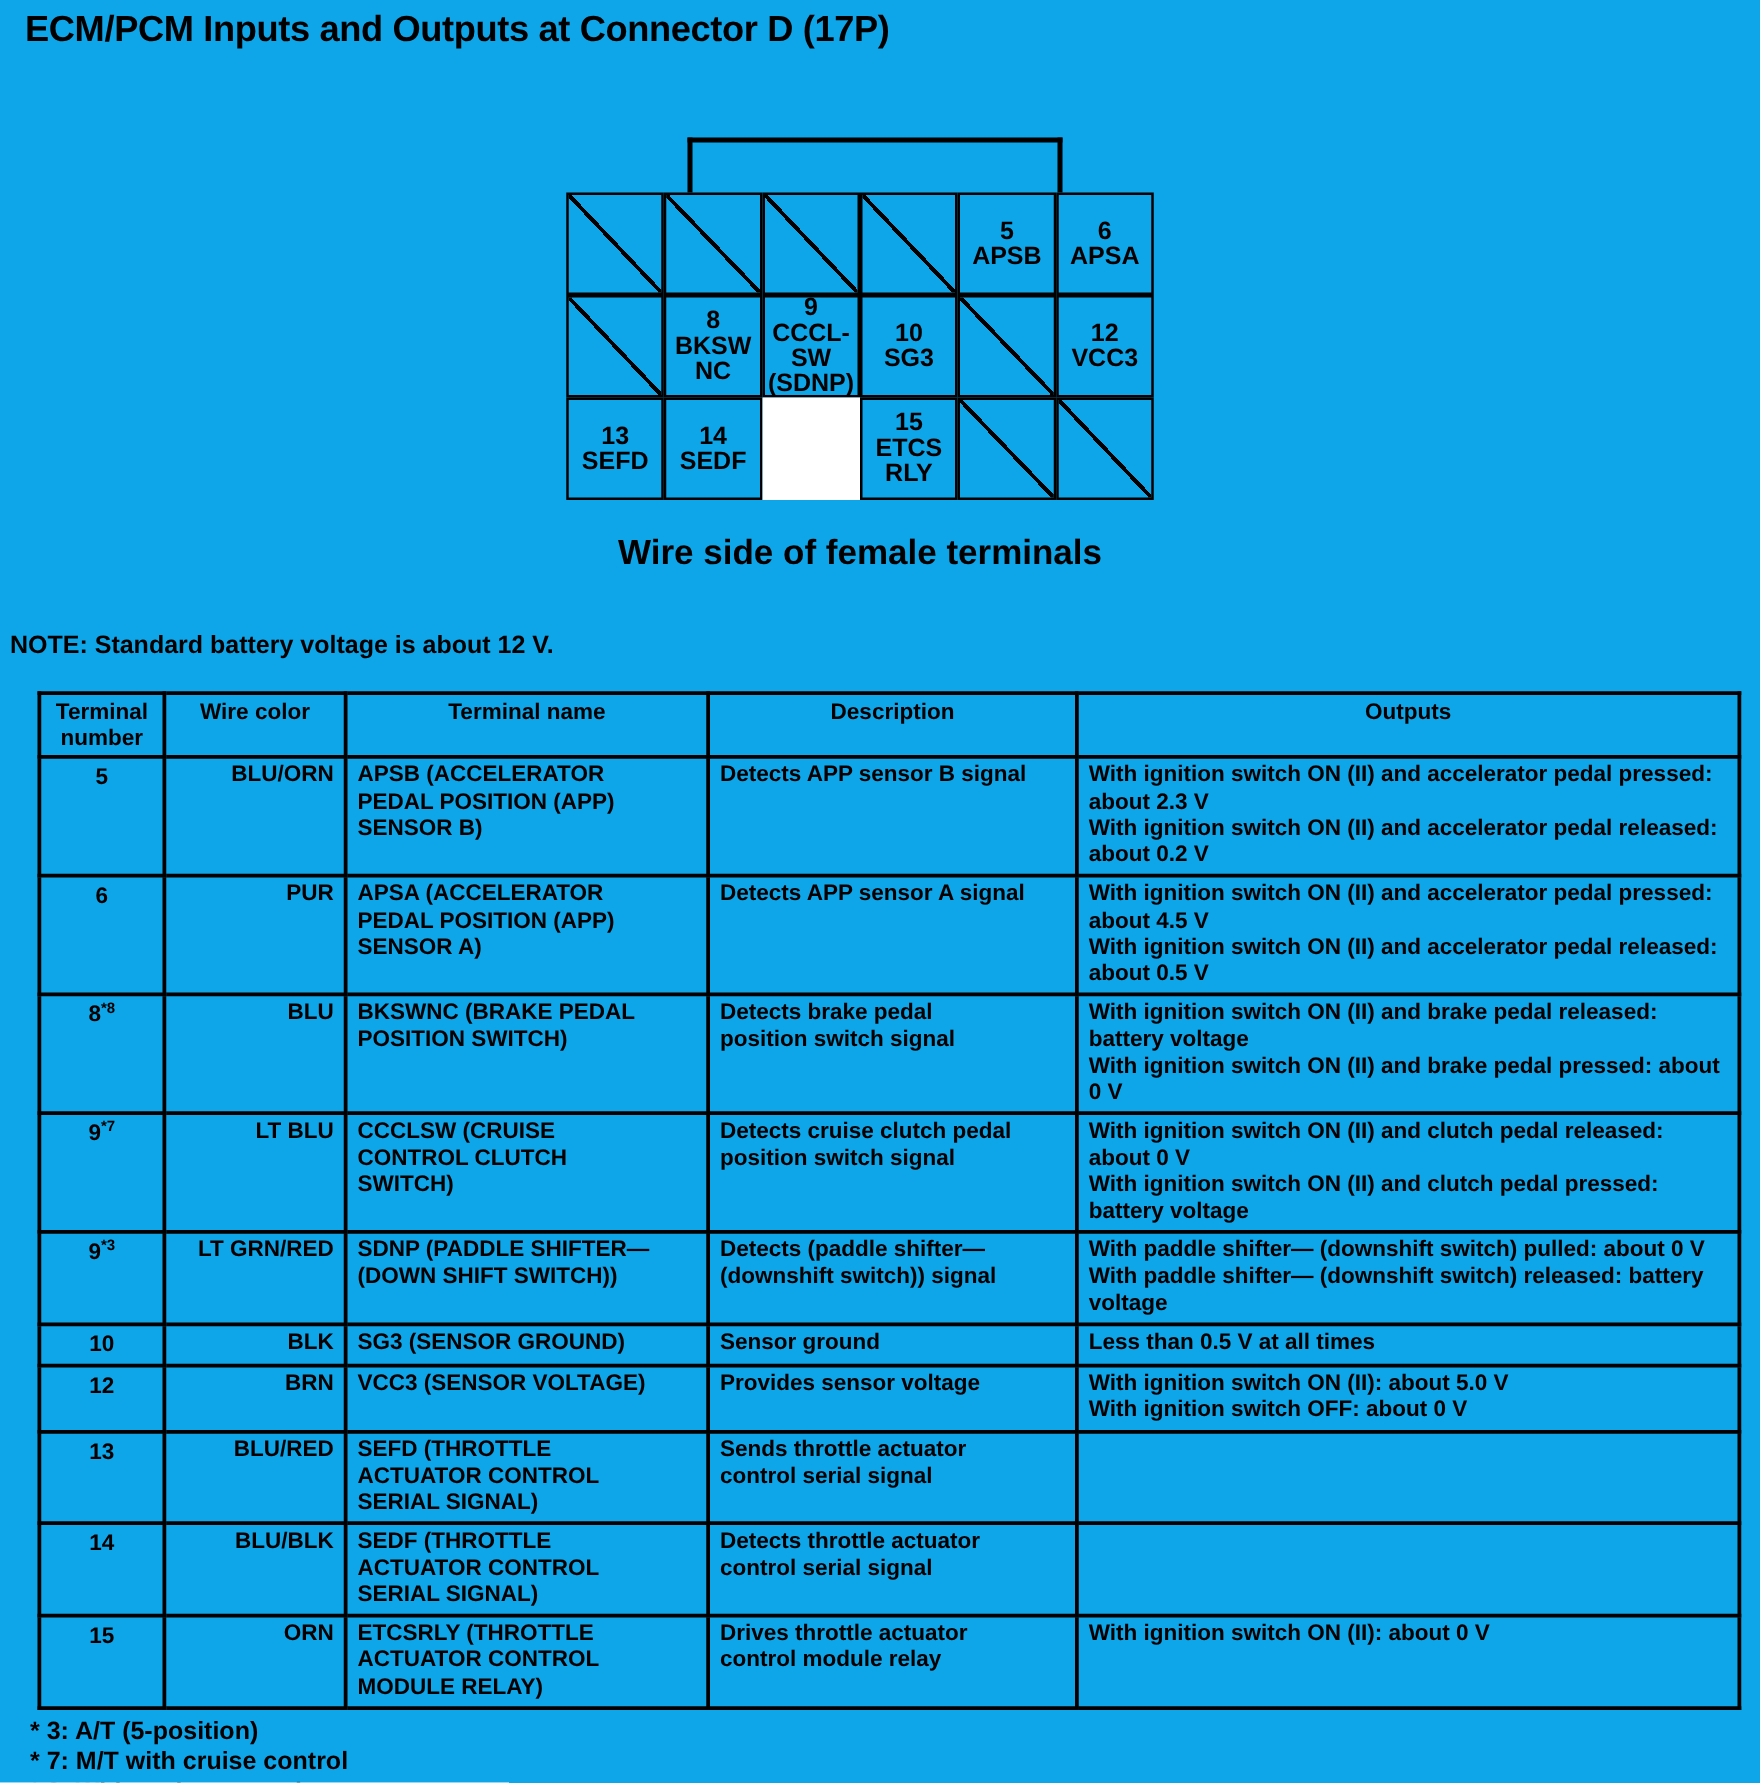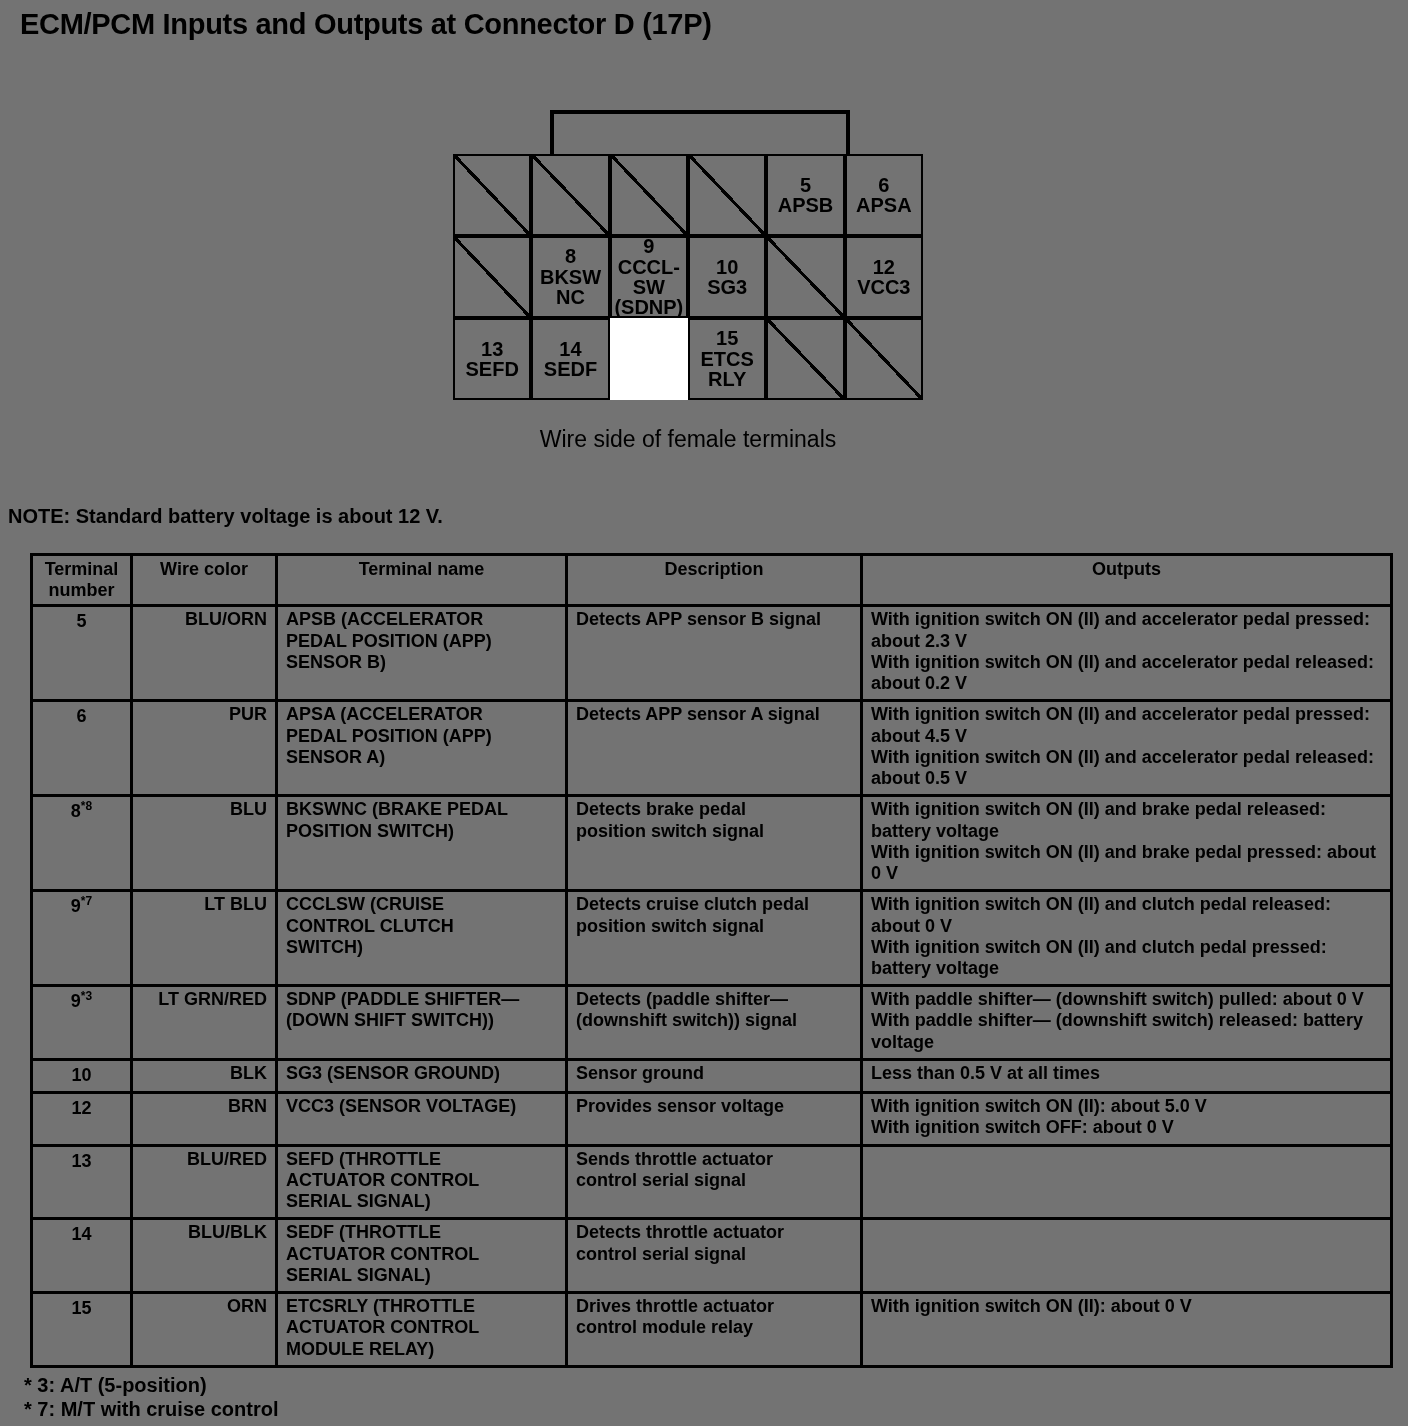--- a/index.html
+++ b/index.html
@@ -1,34 +1,34 @@
 <!DOCTYPE html>
 <html><head>
 <meta charset="utf-8">
 <style>
   html,body{margin:0;padding:0;background:#fff;}
-  .page{position:relative;width:1408px;height:1426px;background:#737373;
+  .page{position:relative;width:1408px;height:1426px;background:#0ea5e9;
         font-family:"Liberation Sans",sans-serif;color:#000;overflow:hidden;}
 
   .title{position:absolute;left:20px;top:8px;font-size:29px;font-weight:700;
          letter-spacing:-0.3px;}
 
   
   .connector{position:absolute;left:453px;top:110px;width:470px;}
   .tab{box-sizing:border-box;margin-left:97px;width:300px;height:44px;
        border:4px solid #000;border-bottom:none;}
   .grid{display:grid;grid-template-columns:repeat(6,1fr);width:470px;}
   .pc{box-sizing:border-box;height:82px;border:2px solid #000;
       display:flex;align-items:center;justify-content:center;text-align:center;
       font-size:20px;font-weight:700;line-height:1.02;white-space:pre-line;}
   .pc.diag{background:linear-gradient(to top right,
       transparent calc(50% - 1.6px),#000 calc(50% - 1.6px),
       #000 calc(50% + 1.6px),transparent calc(50% + 1.6px));}
   .pc.gap{border:none;background:#fff;}
-  .caption{margin-top:26px;text-align:center;font-size:23px;font-weight:400;}
+  .caption{margin-top:26px;text-align:center;font-size:28px;font-weight:700;}
 
   .note{position:absolute;left:8px;top:505px;font-size:20px;font-weight:700;}
 
   
   .content{position:absolute;left:30px;top:553px;width:1360px;}
   table{border-collapse:collapse;table-layout:fixed;width:1360px;
         font-size:18px;font-weight:700;}
   th,td{border:3px solid #000;vertical-align:top;line-height:1.18;}
   th{padding:3px 4px;text-align:center;font-size:18px;}
   td{padding:2px 8px 5px 8px;}

